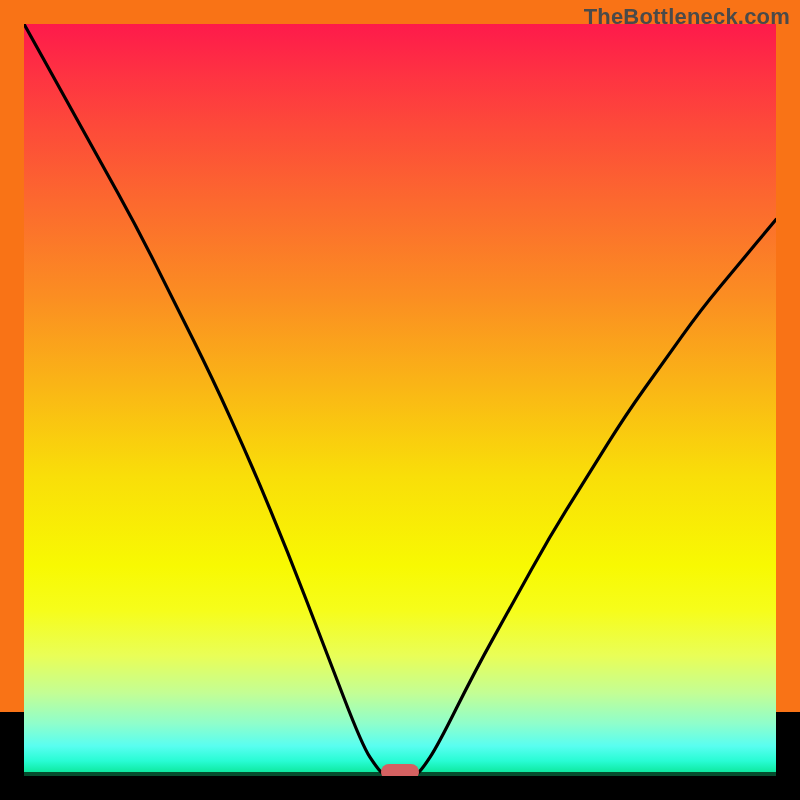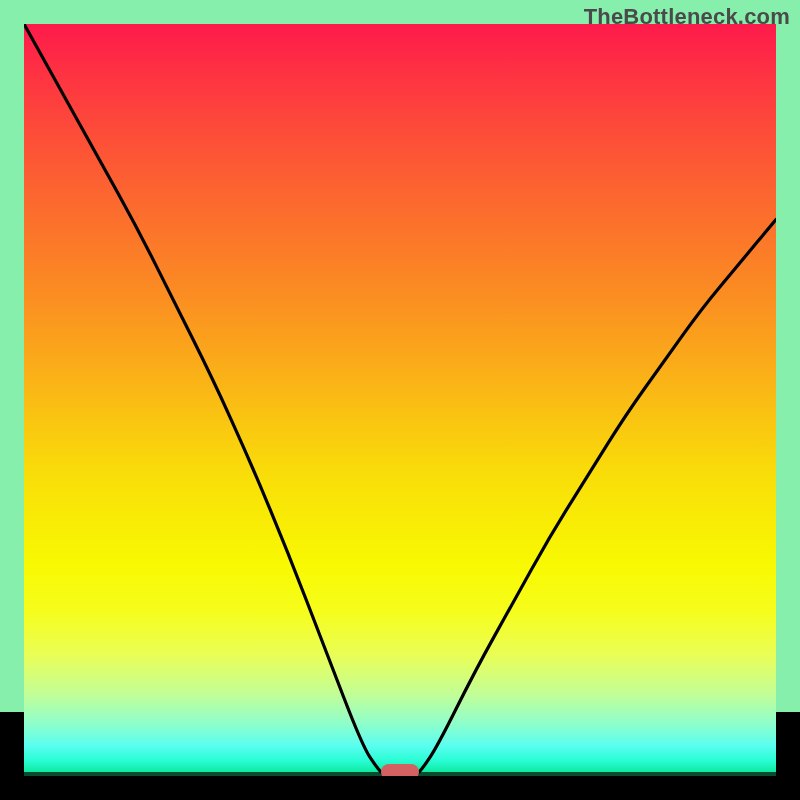--- a/index.html
+++ b/index.html
@@ -8,21 +8,21 @@
     width: 800px;
     height: 800px;
     background: #000;
     overflow: hidden;
     font-family: Arial, Helvetica, sans-serif;
   }
   .frame {
     position: relative;
     width: 800px;
     height: 712px;
-    background: #86efac;
+    background: #f97316;
   }
   .watermark {
     position: absolute;
     top: 4px;
     right: 10px;
     color: #4a4a4a;
     font-size: 22px;
     font-weight: 600;
     letter-spacing: 0.2px;
     z-index: 5;

